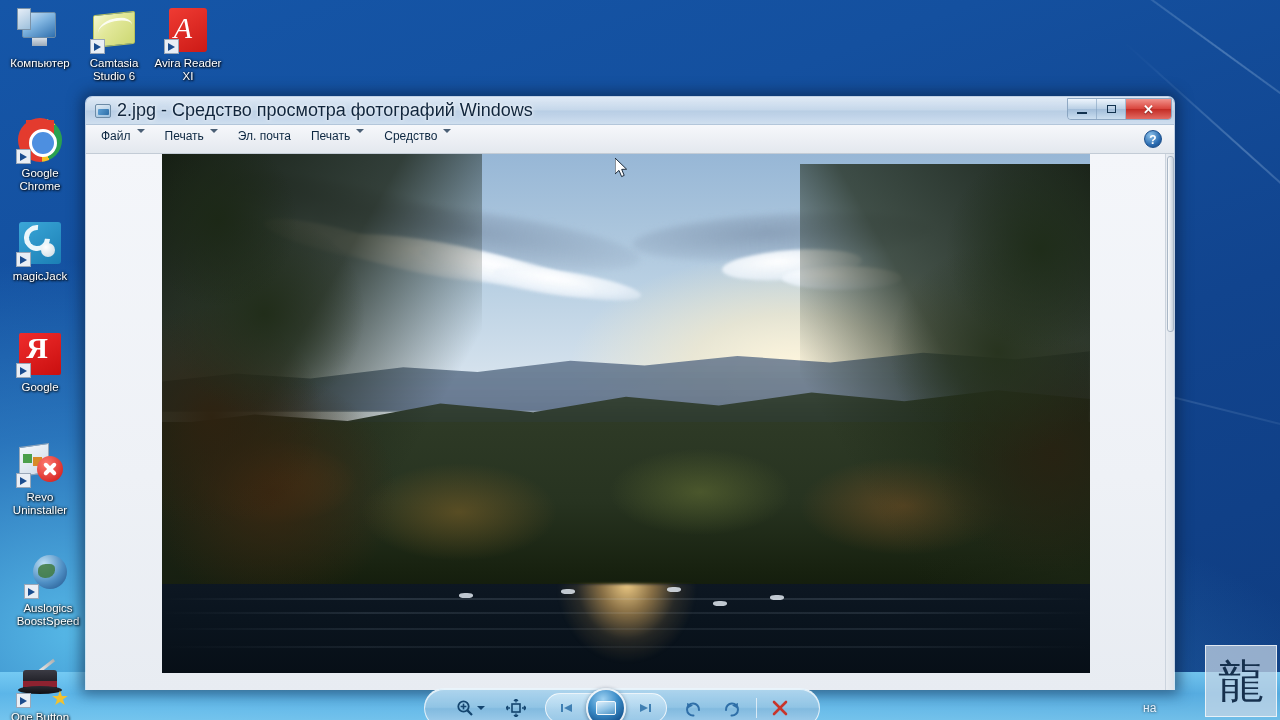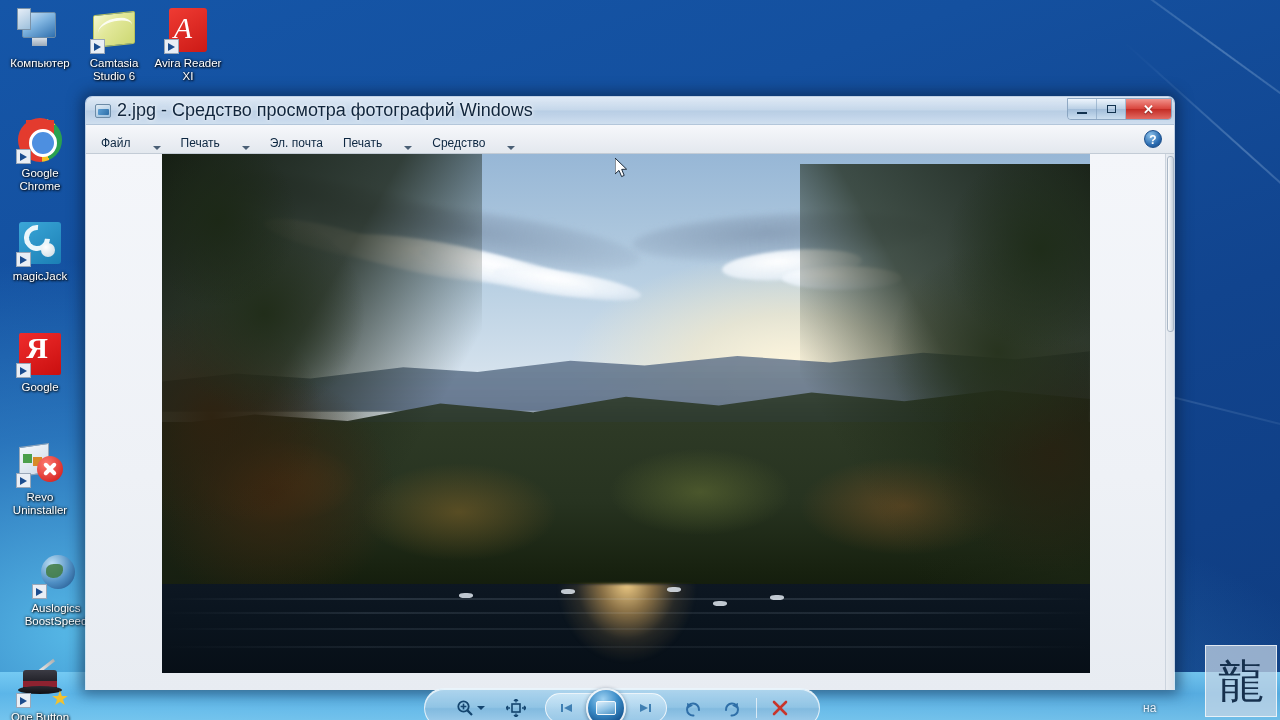--- a/index.html
+++ b/index.html
@@ -223,21 +223,21 @@
     background: linear-gradient(180deg, #f2928b, #d9463e 48%, #c42d26 52%, #e26a62);
   }
   #win-close .x { color: #fff; font-size: 13px; font-weight: bold; text-shadow: 0 1px 1px rgba(0,0,0,.4); }
 
   #menu-bar {
     height: 29px; display: flex; align-items: center; padding-left: 6px;
     background: linear-gradient(180deg, #f6f8fb 0%, #eceff4 55%, #e3e8ee 100%);
     border-bottom: 1px solid #c3ccd6; position: relative;
   }
   .menu-item {
-    display: flex; align-items: flex-end; gap: 22px; height: 21px;
+    display: flex; align-items: flex-start; gap: 6px; height: 21px;
     padding: 0 9px; margin-right: 2px; font-size: 12px; color: #0d2741;
     border-radius: 3px; cursor: default;
   }
   .caret {
     width: 0; height: 0; border-left: 4px solid transparent; border-right: 4px solid transparent;
     border-top: 4px solid #4a5f75;
   }
   #help-btn {
     position: absolute; right: 12px; top: 5px; width: 18px; height: 18px; border-radius: 50%;
     background: radial-gradient(circle at 35% 28%, #8fc4ec, #2a6bb0 62%, #17457d);
@@ -462,21 +462,21 @@
       <div class="paper"></div>
         <div class="sq1"></div>
         <div class="sq2"></div>
         <div class="xcirc"></div>
       <div class="shortcut-arrow"></div>
     </div>
     <div class="icon-label">Revo
 Uninstaller</div>
   </div>
 
-  <div class="icon-cell" style="left:18px;  top:551px;">
+  <div class="icon-cell" style="left:10px;  top:551px;">
     <div class="icon-img ic-auslogics">
       <div class="globe"></div>
         <div class="land"></div>
       <div class="shortcut-arrow"></div>
     </div>
     <div class="icon-label">Auslogics
 BoostSpeed</div>
   </div>
 
   <div class="icon-cell" style="left:2px;  top:660px;">

